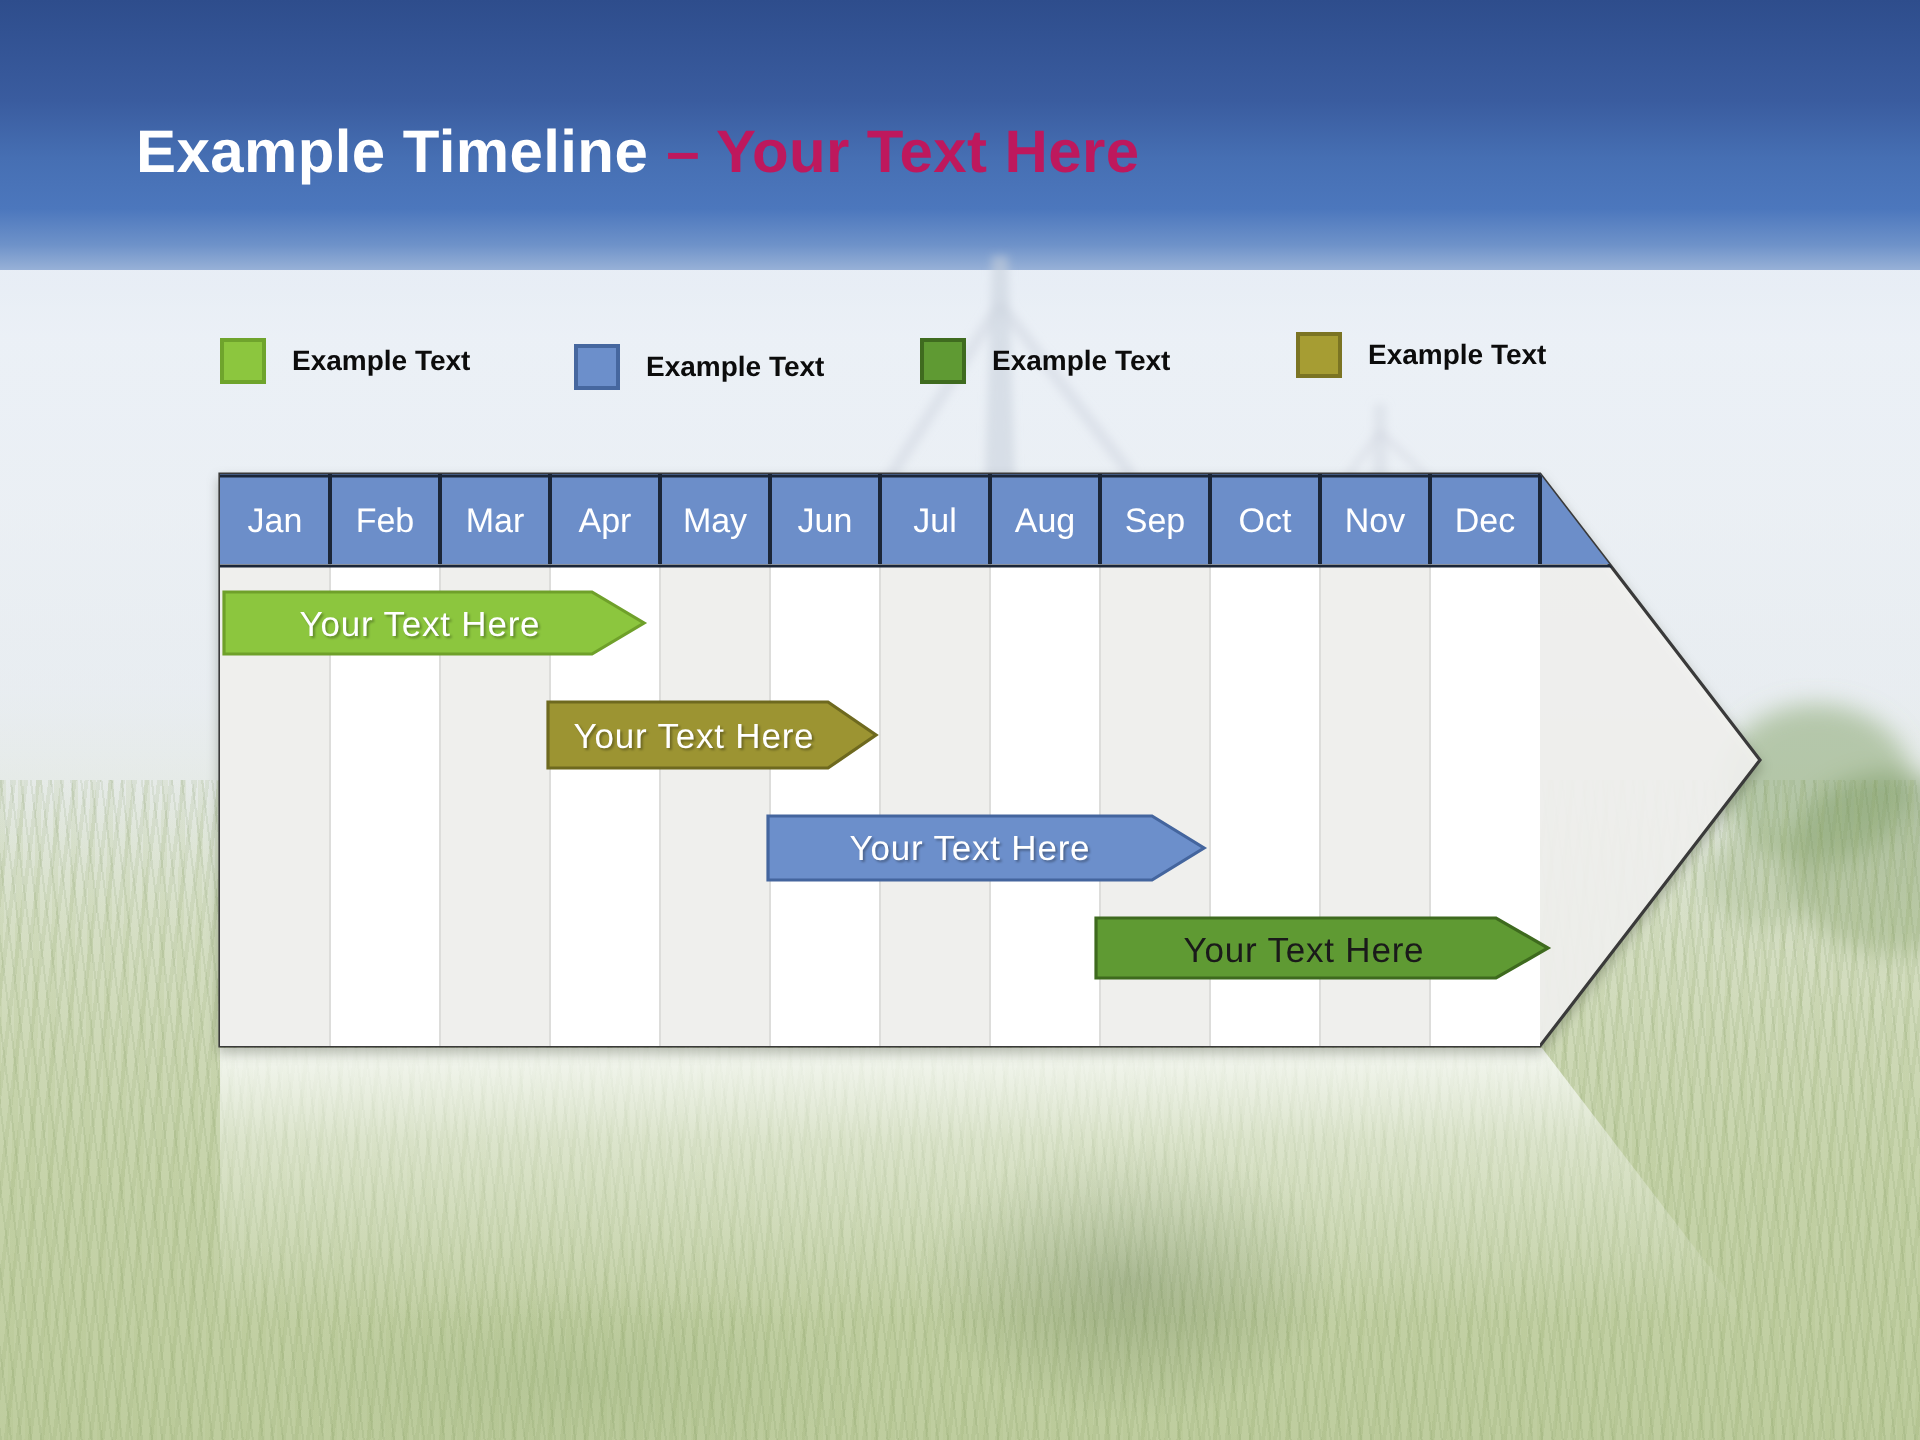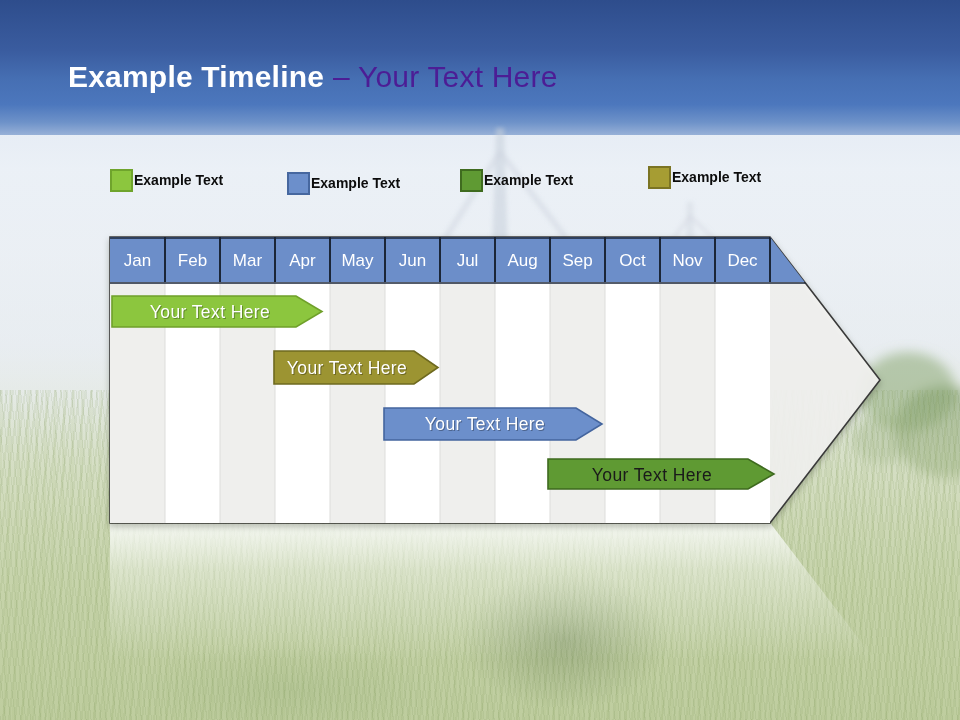--- a/index.html
+++ b/index.html
@@ -24,26 +24,26 @@
       repeating-linear-gradient(91deg, rgba(165,185,125,.14) 0 3px, rgba(0,0,0,0) 3px 9px),
       linear-gradient(180deg, rgba(222,229,211,0) 0%, rgba(206,217,182,.5) 30%, rgba(195,209,165,.72) 62%, rgba(189,204,156,.85) 100%);}
   .decor{position:absolute;inset:0;}
   .reflection{position:absolute;left:0;top:0;width:960px;height:720px;
     clip-path:polygon(110px 524px, 771px 524px, 878px 664px, 110px 664px);
     background:linear-gradient(180deg, rgba(250,252,250,.85) 524px, rgba(250,252,250,.4) 570px, rgba(250,252,250,0) 660px);}
 
   
   .title{position:absolute;left:68px;top:60px;font-size:30px;color:#ffffff;letter-spacing:.2px;white-space:nowrap;}
   .t-main{font-weight:700;}
-  .t-sub{font-weight:400;margin-left:9px;color:#4c1d95;margin-top:35px;}
+  .t-sub{font-weight:700;margin-left:9px;color:#be185d;margin-top:35px;}
 
   
   .legend-item{position:absolute;top:167px;display:flex;align-items:center;height:26px;}
   .legend-item .swatch{width:23px;height:23px;border:2px solid #666;box-sizing:border-box;flex:0 0 auto;}
-  .legend-item .lg-label{margin-left:1px;font-size:14px;font-weight:700;color:#0c0c0c;white-space:nowrap;}
+  .legend-item .lg-label{margin-left:13px;font-size:14px;font-weight:700;color:#0c0c0c;white-space:nowrap;}
   .li-0{left:110px;} .li-1{left:287px;top:170px;} .li-2{left:460px;} .li-3{left:648px;top:164px;}
 
   
   .timeline-svg{position:absolute;inset:0;}
   .arrow-outline{filter:drop-shadow(0 3px 3px rgba(60,70,50,.35));}
   .mo{font-family:"Liberation Sans",sans-serif;font-size:17px;fill:#ffffff;text-anchor:middle;}
   .bar-label{font-family:"Liberation Sans",sans-serif;font-size:17.5px;text-anchor:middle;letter-spacing:.4px;}
   .shadowed{filter:drop-shadow(1px 1.5px 0.5px rgba(0,0,0,.3));}
 </style>
 </head>

